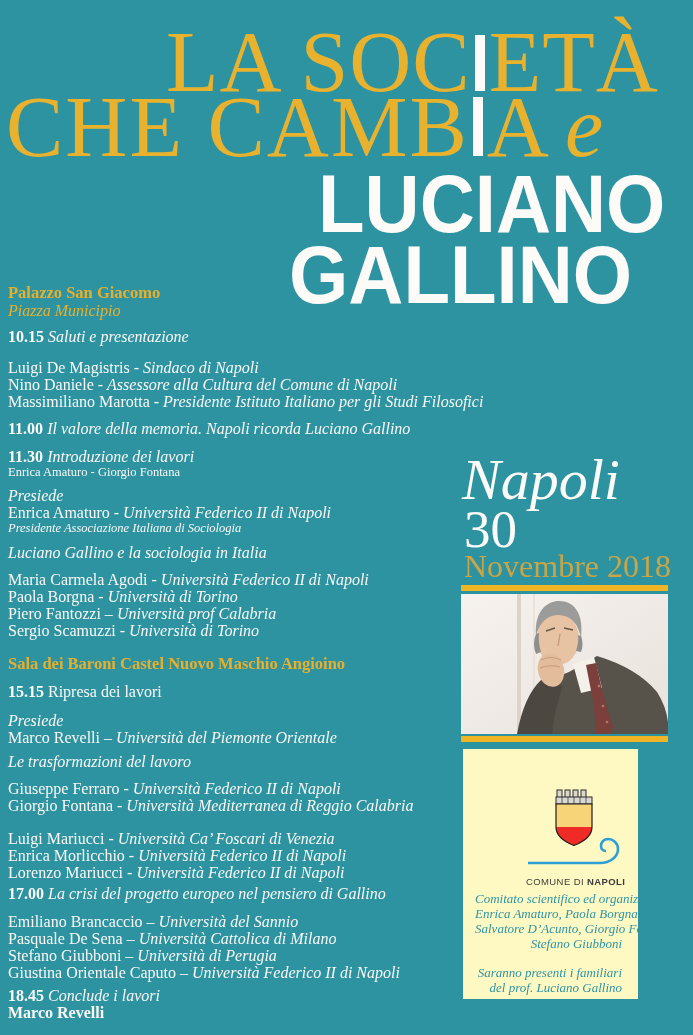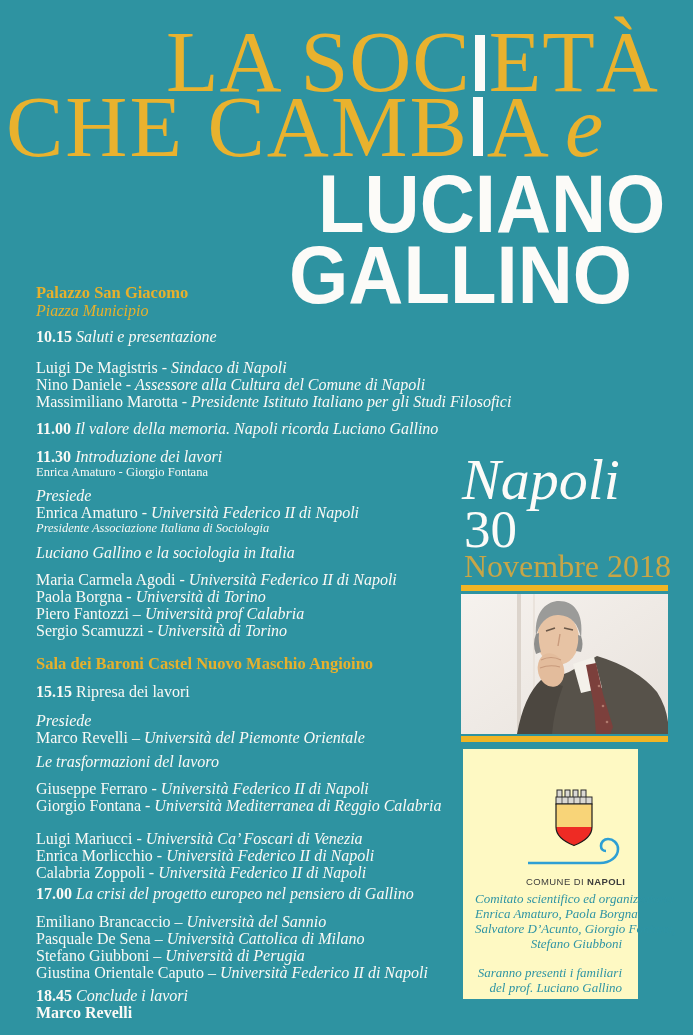--- a/index.html
+++ b/index.html
@@ -20,21 +20,21 @@
   .t-line2 .ibar{height:59px;}
   .t-e{font-style:italic; margin-left:14px; letter-spacing:0;}
   .t-name{
     position:absolute; font-family:"Liberation Sans","DejaVu Sans",sans-serif;
     font-weight:bold; color:#FCFBF8; font-size:82px; line-height:1;
     transform:scaleX(0.93); transform-origin:0 0; white-space:nowrap; letter-spacing:0px;
   }
   .t-name1{left:318px; top:163px;}
   .t-name2{left:289px; top:234px;}
   
-  .schedule{position:absolute; left:36px; top:283px; width:455px;}
+  .schedule{position:absolute; left:8px; top:283px; width:455px;}
   .sch-line{font-size:16px; line-height:17px; color:#FAF9F5; white-space:nowrap;}
   .sch-line.sz-sm{font-size:12.5px; line-height:15px;}
   .sch-line.sz-lg{font-size:16.5px; line-height:19px;}
   .seg-b{font-weight:bold;}
   .seg-i{font-style:italic;}
   .seg-r{font-style:normal;}
   .seg-gb{color:#E7B02C; font-weight:bold;}
   .seg-gi{color:#E7B02C; font-style:italic;}
   
   .city {position:absolute; left:462px; top:451px; font-size:58px; line-height:1;
@@ -90,21 +90,21 @@
       <div class="sch-line sz-md" style="margin-top: 0px;"><span class="seg-r">Sergio Scamuzzi - </span><span class="seg-i">Università di Torino</span></div>
       <div class="sch-line sz-lg" style="margin-top: 15px;"><span class="seg-gb">Sala dei Baroni Castel Nuovo Maschio Angioino</span></div>
       <div class="sch-line sz-md" style="margin-top: 10px;"><span class="seg-b">15.15 </span><span class="seg-r">Ripresa dei lavori</span></div>
       <div class="sch-line sz-md" style="margin-top: 12px;"><span class="seg-i">Presiede</span></div>
       <div class="sch-line sz-md" style="margin-top: 0px;"><span class="seg-r">Marco Revelli – </span><span class="seg-i">Università del Piemonte Orientale</span></div>
       <div class="sch-line sz-md" style="margin-top: 7px;"><span class="seg-i">Le trasformazioni del lavoro</span></div>
       <div class="sch-line sz-md" style="margin-top: 10px;"><span class="seg-r">Giuseppe Ferraro - </span><span class="seg-i">Università Federico II di Napoli</span></div>
       <div class="sch-line sz-md" style="margin-top: 0px;"><span class="seg-r">Giorgio Fontana - </span><span class="seg-i">Università Mediterranea di Reggio Calabria</span></div>
       <div class="sch-line sz-md" style="margin-top: 16px;"><span class="seg-r">Luigi Mariucci - </span><span class="seg-i">Università Ca’ Foscari di Venezia</span></div>
       <div class="sch-line sz-md" style="margin-top: 0px;"><span class="seg-r">Enrica Morlicchio - </span><span class="seg-i">Università Federico II di Napoli</span></div>
-      <div class="sch-line sz-md" style="margin-top: 0px;"><span class="seg-r">Calabria Zoppoli - </span><span class="seg-i">Università Federico II di Napoli</span></div>
+      <div class="sch-line sz-md" style="margin-top: 0px;"><span class="seg-r">Lorenzo Mariucci - </span><span class="seg-i">Università Federico II di Napoli</span></div>
       <div class="sch-line sz-md" style="margin-top: 4px;"><span class="seg-b">17.00  </span><span class="seg-i">La crisi del progetto europeo nel pensiero di Gallino</span></div>
       <div class="sch-line sz-md" style="margin-top: 11px;"><span class="seg-r">Emiliano Brancaccio – </span><span class="seg-i">Università del Sannio</span></div>
       <div class="sch-line sz-md" style="margin-top: 0px;"><span class="seg-r">Pasquale De Sena – </span><span class="seg-i">Università Cattolica di Milano</span></div>
       <div class="sch-line sz-md" style="margin-top: 0px;"><span class="seg-r">Stefano Giubboni – </span><span class="seg-i">Università di Perugia</span></div>
       <div class="sch-line sz-md" style="margin-top: 0px;"><span class="seg-r">Giustina Orientale Caputo – </span><span class="seg-i">Università Federico II di Napoli</span></div>
       <div class="sch-line sz-md" style="margin-top: 6px;"><span class="seg-b">18.45 </span><span class="seg-i">Conclude i lavori</span></div>
       <div class="sch-line sz-md" style="margin-top: 0px;"><span class="seg-b">Marco Revelli</span></div>
     </div>
 
   <div class="city">Napoli</div>

